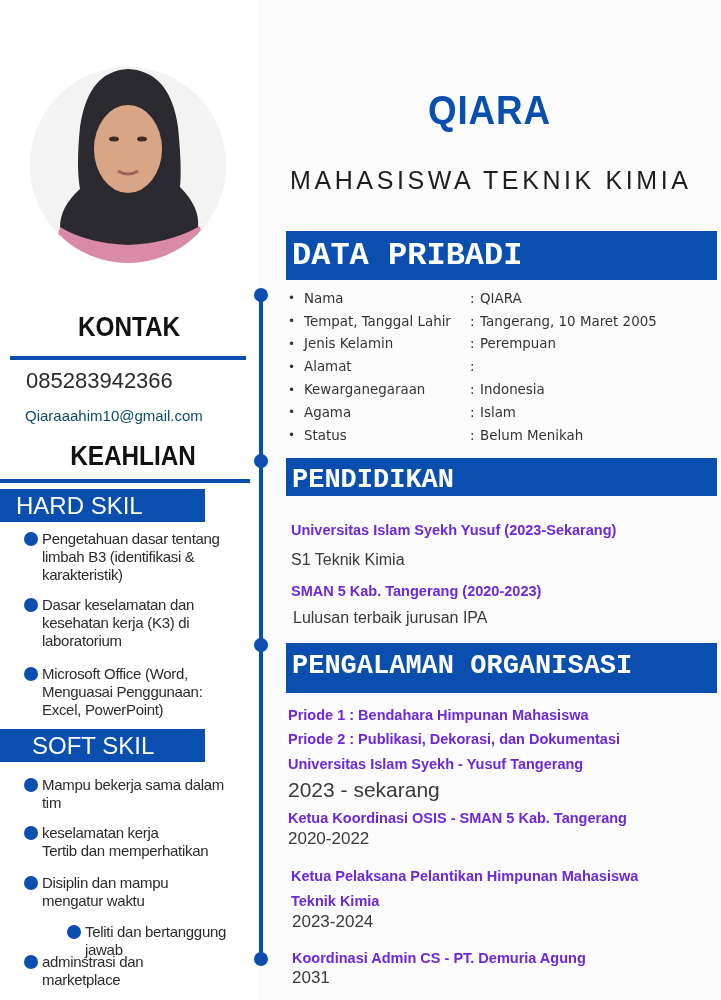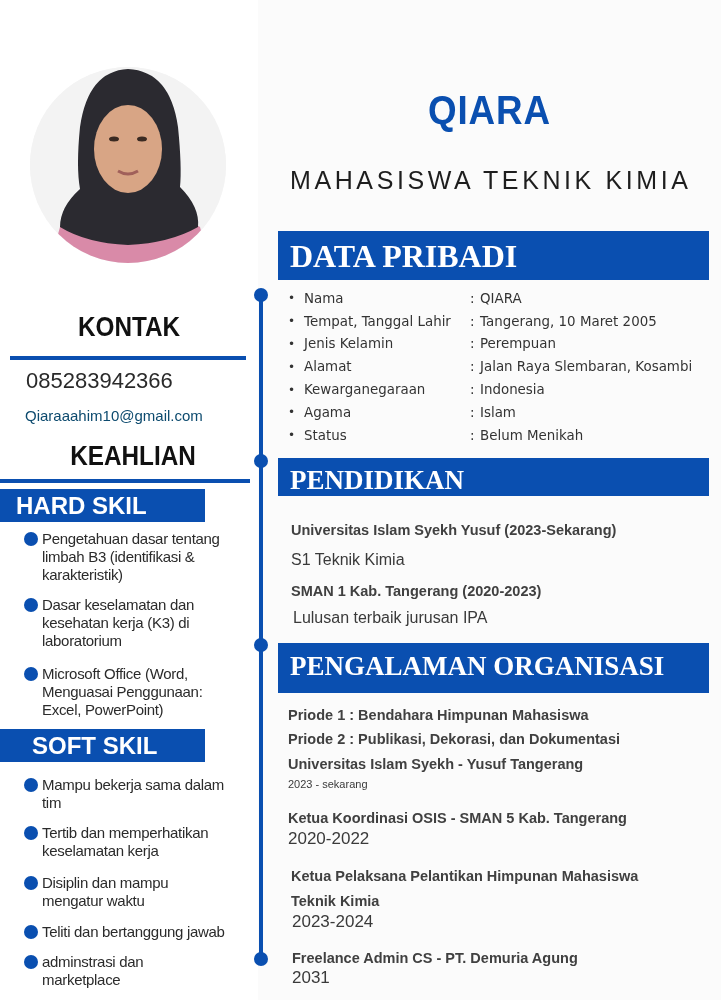--- a/index.html
+++ b/index.html
@@ -46,21 +46,21 @@
     .keahlian-title {
       position: absolute; left: 40px; top: 441px; width: 186px; text-align: center;
       font-family: "Liberation Sans", sans-serif; font-weight: bold; font-size: 27px; color: #111;
       transform: scaleX(0.9);
     }
     .keahlian-line {
       position: absolute; left: 0; top: 479px; width: 250px; height: 4px; background: #0a4fb0;
     }
     .skill-bar {
       position: absolute; left: 0; width: 205px; height: 33px; background: #0a4fb0;
-      color: #fff; font-family: "Liberation Sans", sans-serif; font-weight: bold; font-size: 24px;
+      color: #fff; font-family: "Liberation Sans", sans-serif; font-weight: normal; font-size: 24px;
       padding-left: 16px; line-height: 33px;
     }
     .hard-bar { top: 489px; }
     .soft-bar { top: 729px; padding-left: 32px; }
 
     .skill-list { position: absolute; left: 24px; width: 230px; list-style: none; }
     .skill-item {
       position: relative; padding-left: 18px;
       font-family: "Liberation Sans", sans-serif; font-size: 15px; line-height: 18px;
       color: #2b2b2b; letter-spacing: -0.3px;
@@ -68,21 +68,21 @@
     .skill-item .dot {
       position: absolute; left: 0; top: 2px; width: 14px; height: 14px; border-radius: 50%;
       background: #0a4fb0;
     }
     .hs-1 { position: absolute; top: 530px; }
     .hs-2 { position: absolute; top: 596px; }
     .hs-3 { position: absolute; top: 665px; }
     .ss-1 { position: absolute; top: 776px; }
     .ss-2 { position: absolute; top: 824px; }
     .ss-3 { position: absolute; top: 874px; }
-    .ss-4 { position: absolute; top: 923px; }
+    .ss-4 { position: absolute; top: 923px; margin-left: 43px; }
     .ss-5 { position: absolute; top: 953px; }
 
     
     .timeline-line {
       position: absolute; left: 259px; top: 294px; width: 4px; height: 666px; background: #0a4fb0;
     }
     .tl-dot {
       position: absolute; left: 254px; width: 14px; height: 14px; border-radius: 50%; background: #0a4fb0;
     }
 
@@ -91,38 +91,38 @@
       position: absolute; left: 258px; top: 88px; width: 463px; text-align: center;
       font-family: "Liberation Sans", sans-serif; font-weight: bold; font-size: 40px; color: #0a4fb0;
       letter-spacing: 1px; transform: scaleX(0.92);
     }
     .role {
       position: absolute; left: 290px; top: 166px; width: 410px;
       font-family: "Liberation Sans", sans-serif; font-size: 25px; color: #1e1e1e;
       letter-spacing: 3.6px; white-space: nowrap;
     }
     .section-bar {
-      position: absolute; left: 278px; width: 431px; background: #0a4fb0; color: #fff;
-      font-family: Liberation Serif, serif; font-weight: bold; padding-left: 12px;
+      position: absolute; left: 286px; width: 431px; background: #0a4fb0; color: #fff;
+      font-family: Liberation Mono, monospace; font-weight: bold; padding-left: 6px;
     }
     .bar-data { top: 231px; height: 49px; font-size: 32px; line-height: 50px; }
     .bar-pend { top: 458px; height: 38px; font-size: 27px; line-height: 44px; }
     .bar-org { top: 643px; height: 50px; font-size: 27px; line-height: 46px; }
 
     .personal { position: absolute; left: 288px; top: 287px; list-style: none; }
     .p-row {
       display: flex; height: 22.8px; align-items: center;
       font-family: "DejaVu Sans", sans-serif; font-size: 13.4px; color: #333;
     }
     .p-bullet { width: 16px; font-size: 12px; color: #333; }
     .p-label { width: 166px; }
     .p-sep { width: 10px; }
 
     .edu, .org { position: absolute; font-family: "Liberation Sans", sans-serif; }
-    .bold-line { font-weight: bold; color: #404040; font-size: 14.5px; white-space: nowrap; }
+    .bold-line { font-weight: bold; color: #6d28d9; font-size: 14.5px; white-space: nowrap; }
     .light-line { color: #3a3a3a; font-size: 16px; white-space: nowrap; }
   </style>
 </head>
 <body>
 
 <div class="left-bg"></div>
 <div class="right-bg"></div>
 
 <div class="photo">
   <svg width="196" height="196" viewBox="0 0 196 196">
@@ -175,22 +175,22 @@
 <div class="skill-bar soft-bar">SOFT SKIL</div>
 
 <ul class="skill-list" style="top:0;">
   <li class="skill-item ss-1">
     <span class="dot"></span>
     <div>Mampu bekerja sama dalam</div>
     <div>tim</div>
   </li>
   <li class="skill-item ss-2">
     <span class="dot"></span>
+    <div>keselamatan kerja</div>
     <div>Tertib dan memperhatikan</div>
-    <div>keselamatan kerja</div>
   </li>
   <li class="skill-item ss-3">
     <span class="dot"></span>
     <div>Disiplin dan mampu</div>
     <div>mengatur waktu</div>
   </li>
   <li class="skill-item ss-4">
     <span class="dot"></span>
     <div>Teliti dan bertanggung jawab</div>
   </li>
@@ -227,21 +227,20 @@
   <li class="p-row">
     <span class="p-bullet">•</span>
     <span class="p-label">Jenis Kelamin</span>
     <span class="p-sep">:</span>
     <span class="p-value">Perempuan</span>
   </li>
   <li class="p-row">
     <span class="p-bullet">•</span>
     <span class="p-label">Alamat</span>
     <span class="p-sep">:</span>
-    <span class="p-value">Jalan Raya Slembaran, Kosambi</span>
   </li>
   <li class="p-row">
     <span class="p-bullet">•</span>
     <span class="p-label">Kewarganegaraan</span>
     <span class="p-sep">:</span>
     <span class="p-value">Indonesia</span>
   </li>
   <li class="p-row">
     <span class="p-bullet">•</span>
     <span class="p-label">Agama</span>
@@ -252,30 +251,30 @@
     <span class="p-bullet">•</span>
     <span class="p-label">Status</span>
     <span class="p-sep">:</span>
     <span class="p-value">Belum Menikah</span>
   </li>
 </ul>
 
 <div class="section-bar bar-pend">PENDIDIKAN</div>
 <div class="edu bold-line" style="left:291px; top:522px;">Universitas Islam Syekh Yusuf (2023-Sekarang)</div>
 <div class="edu light-line" style="left:291px; top:551px;">S1 Teknik Kimia</div>
-<div class="edu bold-line" style="left:291px; top:583px;">SMAN 1 Kab. Tangerang (2020-2023)</div>
+<div class="edu bold-line" style="left:291px; top:583px;">SMAN 5 Kab. Tangerang (2020-2023)</div>
 <div class="edu light-line" style="left:293px; top:609px;">Lulusan terbaik jurusan IPA</div>
 
 <div class="section-bar bar-org">PENGALAMAN ORGANISASI</div>
 <div class="org bold-line" style="left:288px; top:707px;">Priode 1 : Bendahara Himpunan Mahasiswa</div>
 <div class="org bold-line" style="left:288px; top:731px;">Priode 2 : Publikasi, Dekorasi, dan Dokumentasi</div>
 <div class="org bold-line" style="left:288px; top:756px;">Universitas Islam Syekh - Yusuf Tangerang</div>
-<div class="org light-line" style="left:288px; top:778px; font-size:11px;">2023 - sekarang</div>
+<div class="org light-line" style="left:288px; top:778px; font-size:21px;">2023 - sekarang</div>
 
 <div class="org bold-line" style="left:288px; top:810px;">Ketua Koordinasi OSIS - SMAN 5 Kab. Tangerang</div>
 <div class="org light-line" style="left:288px; top:829px; font-size:17px;">2020-2022</div>
 
 <div class="org bold-line" style="left:291px; top:868px;">Ketua Pelaksana Pelantikan Himpunan Mahasiswa</div>
 <div class="org bold-line" style="left:291px; top:893px;">Teknik Kimia</div>
 <div class="org light-line" style="left:292px; top:912px; font-size:17px;">2023-2024</div>
 
-<div class="org bold-line" style="left:292px; top:950px;">Freelance Admin CS - PT. Demuria Agung</div>
+<div class="org bold-line" style="left:292px; top:950px;">Koordinasi Admin CS - PT. Demuria Agung</div>
 <div class="org light-line" style="left:292px; top:968px; font-size:17px;">2031</div>
 
 </body></html>

